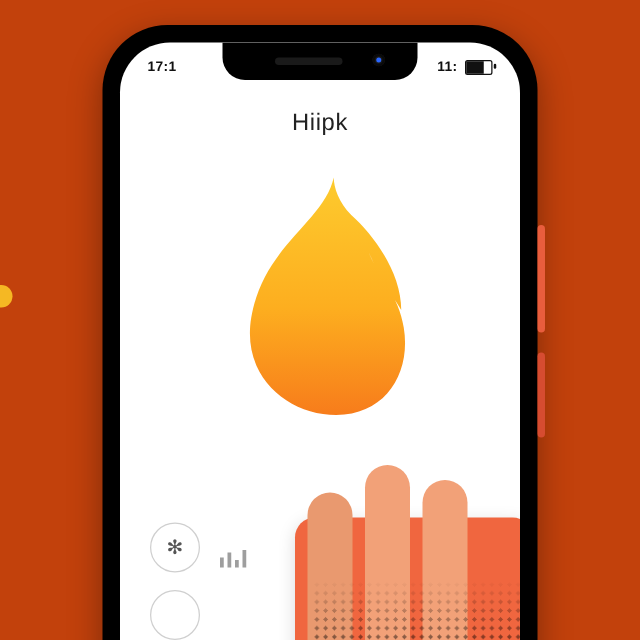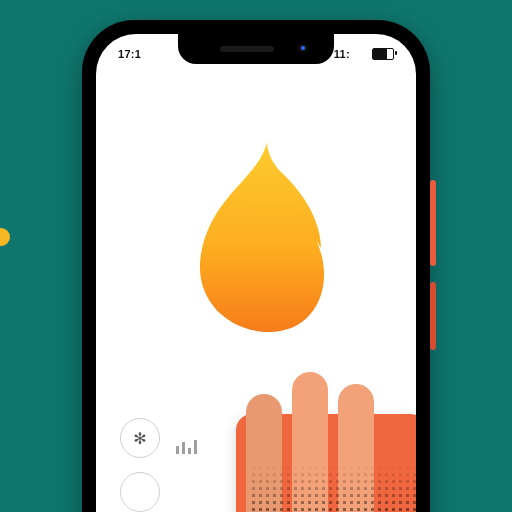--- a/index.html
+++ b/index.html
@@ -1,28 +1,28 @@
 <!DOCTYPE html>
 <html><head>
 <meta charset="utf-8">
 <style>
   html,body{margin:0;padding:0;width:512px;height:512px;background:#fff;font-family:-apple-system,Helvetica,Arial,sans-serif;overflow:hidden}
-  .stage{position:relative;width:512px;height:512px;background:#0f766e}
+  .stage{position:relative;width:512px;height:512px;background:#c2410c}
   .side-dot{position:absolute;left:0;top:228px;width:10px;height:18px;background:#F5B823;border-radius:0 9px 9px 0}
   .phone{position:absolute;left:82px;top:20px;width:348px;height:640px;background:#000;border-radius:52px;box-shadow:0 8px 26px rgba(0,0,0,.35)}
   .side-btn{position:absolute;right:-6px;width:6px;border-radius:3px}
   .side-btn.a{top:160px;height:86px;background:#E85D3D}
   .side-btn.b{top:262px;height:68px;background:#D64C31}
   .screen{position:absolute;left:14px;top:14px;right:14px;bottom:14px;background:#fff;border-radius:40px;overflow:hidden}
   .notch{position:absolute;top:0;left:50%;transform:translateX(-50%);width:156px;height:30px;background:#000;border-radius:0 0 18px 18px}
   .notch:before{content:"";position:absolute;left:42px;top:12px;width:54px;height:6px;background:#1a1a1a;border-radius:3px}
   .notch .cam{position:absolute;right:26px;top:9px;width:10px;height:10px;border-radius:50%;background:#1a1a1a;box-shadow:inset 0 0 0 2px #0a0a0a}
   .notch .cam:after{content:"";position:absolute;left:3px;top:3px;width:4px;height:4px;border-radius:50%;background:#2a66ff}
   .status{position:absolute;top:10px;left:0;right:0;height:20px;display:flex;justify-content:space-between;align-items:center;padding:0 22px;font-size:11px;font-weight:600;color:#111;letter-spacing:.3px}
-  .status .right{display:flex;align-items:center;gap:22px}
+  .status .right{display:flex;align-items:center;gap:6px}
   .batt{width:20px;height:10px;border:1.5px solid #111;border-radius:2px;position:relative}
   .batt:after{content:"";position:absolute;right:-4px;top:2px;width:2px;height:4px;background:#111;border-radius:1px}
   .batt i{display:block;width:70%;height:100%;background:#111}
   .title{position:absolute;top:54px;left:0;right:0;text-align:center;font-size:19px;color:#222;font-weight:400;letter-spacing:.5px}
   .flame-wrap{position:absolute;top:102px;left:50%;transform:translateX(-50%);width:170px;height:200px}
   .readout{position:absolute;top:334px;left:0;right:0;text-align:center;font-size:17px;color:#bdbdbd;letter-spacing:1px}
   .controls{position:absolute;top:384px;left:24px;display:flex;flex-direction:column;gap:14px}
   .cbtn{width:38px;height:38px;border-radius:50%;border:1.5px solid #cfcfcf;background:#fff;display:flex;align-items:center;justify-content:center;color:#555;font-size:16px}
   .cbtn.empty{border:1.5px solid #cfcfcf}
   .bars{position:absolute;top:400px;left:80px;display:flex;align-items:flex-end;gap:3px;height:20px}
@@ -53,20 +53,21 @@
       <div class="status">
         <span>17:1</span>
         <span class="right">
           <span>11:</span>
           <span class="batt">
               <i></i>
             </span>
         </span>
       </div>
 
+      <div class="title">Hiipk</div>
 
       <div class="flame-wrap">
         <svg viewBox="0 0 170 200" width="170" height="200">
           <defs>
             <linearGradient id="fg" x1="0" y1="0" x2="0" y2="1">
               <stop offset="0%" stop-color="#FDCB2E"></stop>
               <stop offset="55%" stop-color="#FDAE1F"></stop>
               <stop offset="100%" stop-color="#F77C1B"></stop>
             </linearGradient>
           </defs>

